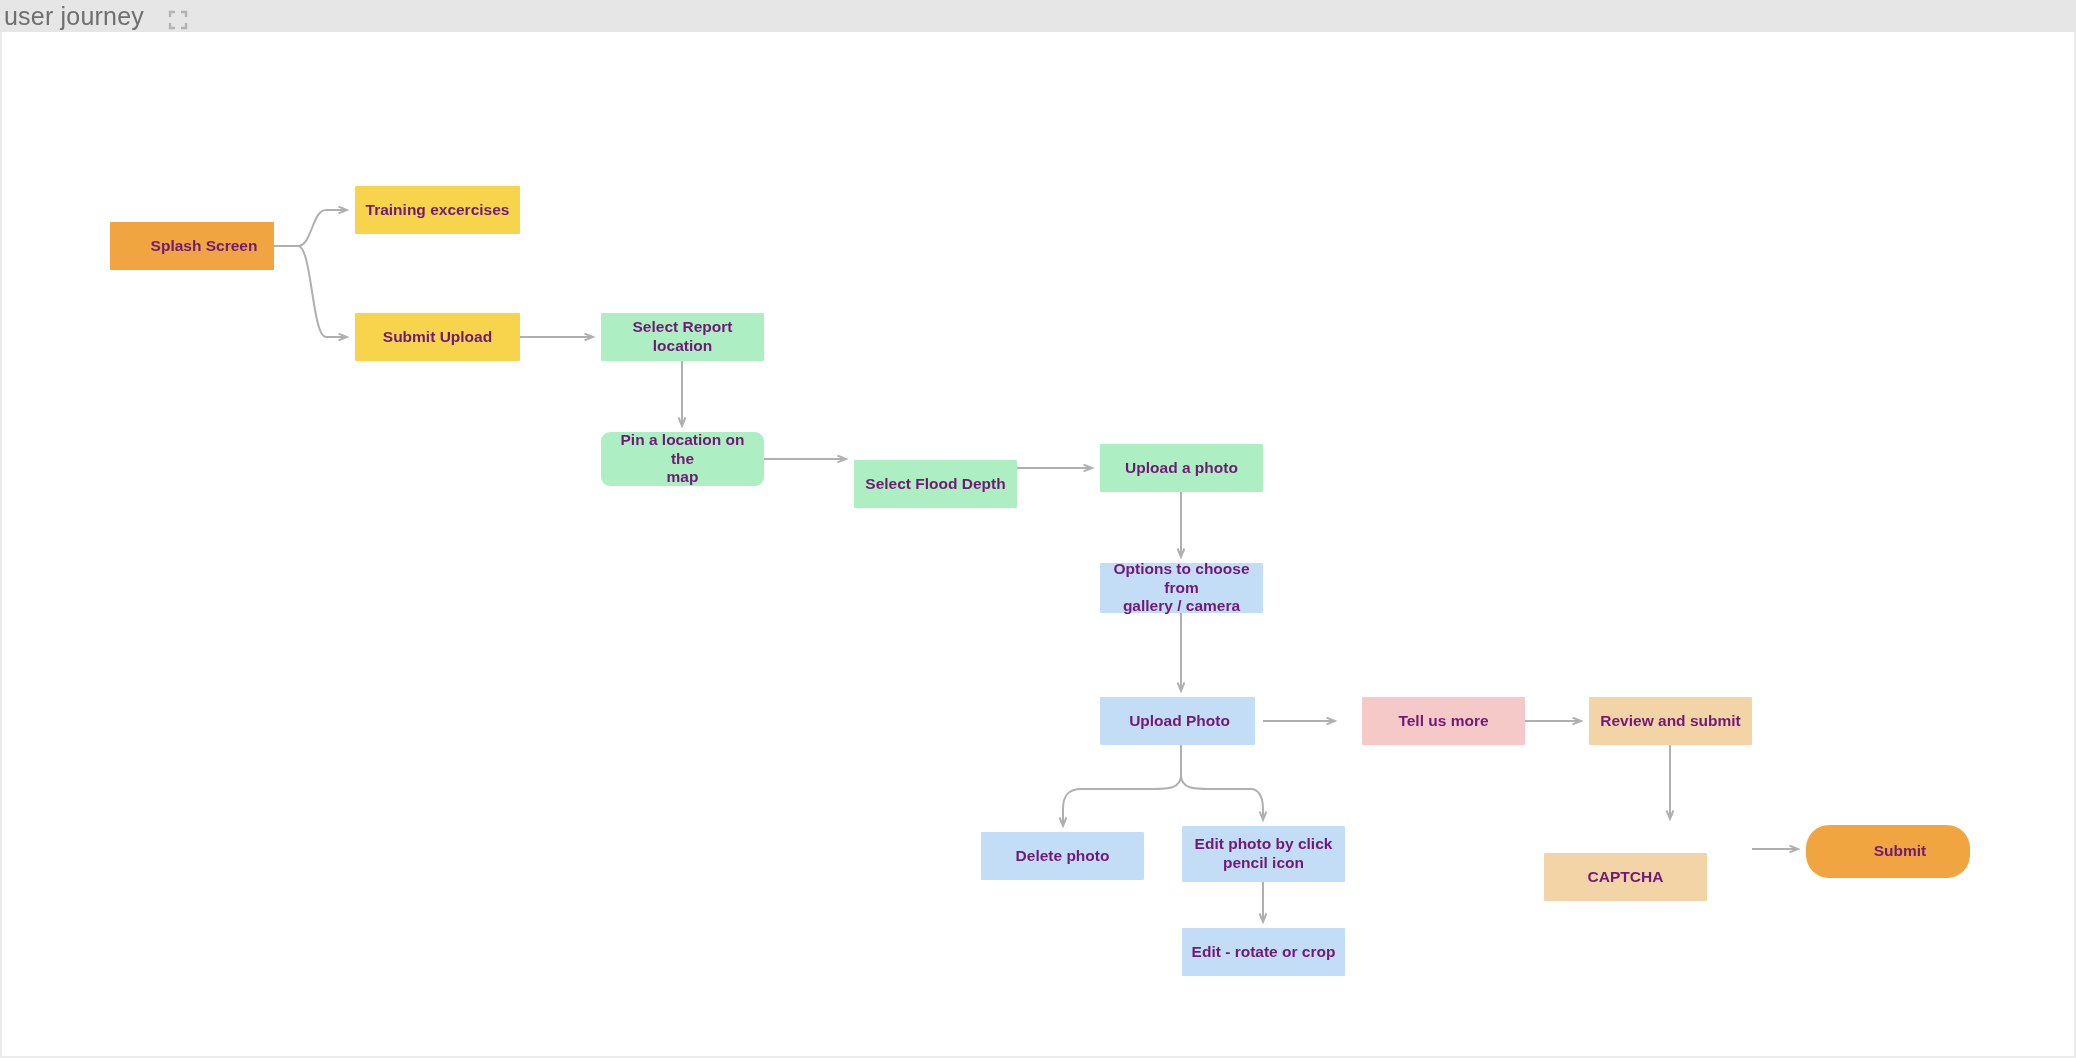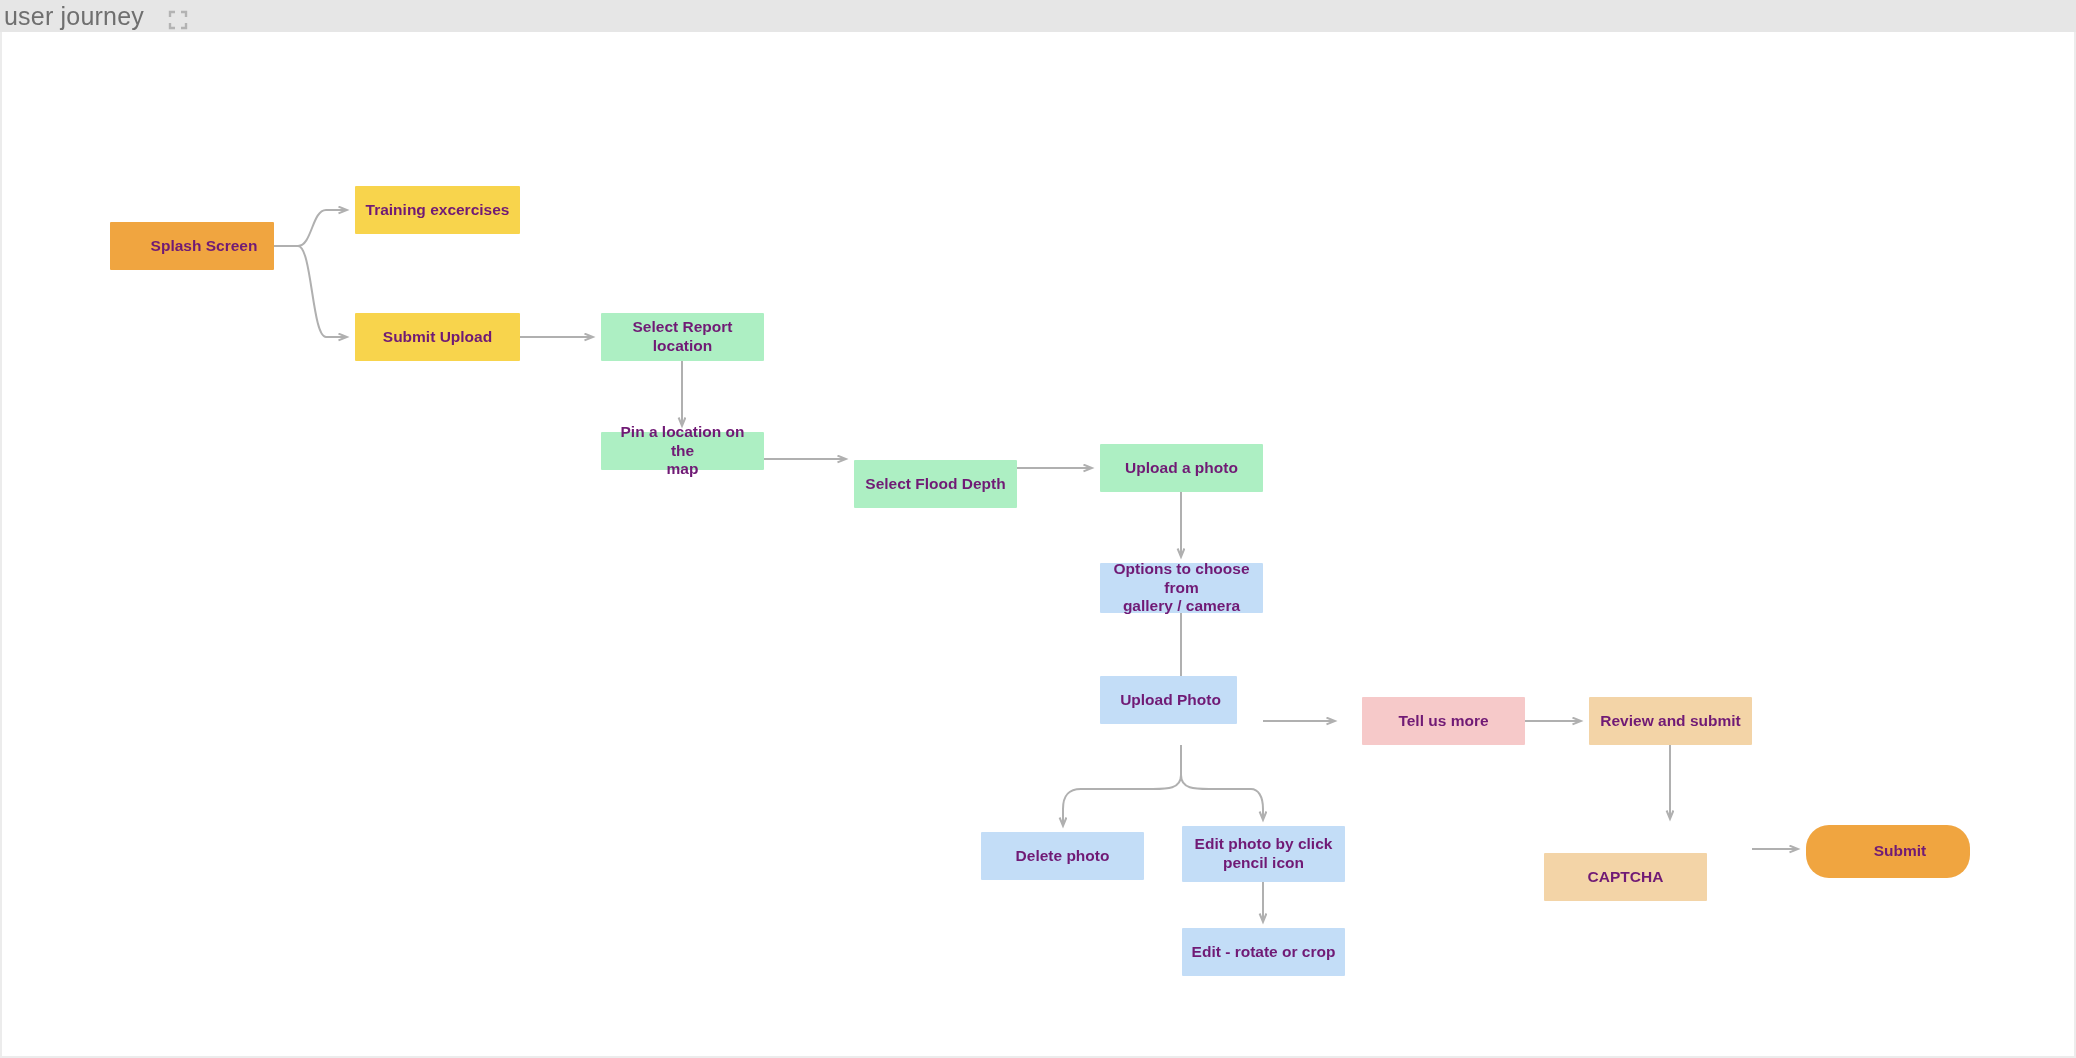--- a/index.html
+++ b/index.html
@@ -158,39 +158,39 @@
       </div>
 
       <div class="node-box c-yellow" style="left:353px; top:281px; width:165px; height:48px;">
         <span>Submit Upload</span>
       </div>
 
       <div class="node-box c-green" style="left:599px; top:281px; width:163px; height:48px;">
         <span>Select Report location</span>
       </div>
 
-      <div class="node-box c-green" style="left:599px; top:400px; width:163px; height:38px;">
+      <div class="node-box c-green" style="left:599px; top:400px; width:163px; height:54px;border-radius:9px;">
         <span>Pin a location on the
 map</span>
       </div>
 
       <div class="node-box c-green" style="left:852px; top:412px; width:163px; height:48px;margin-top:16px;">
         <span>Select Flood Depth</span>
       </div>
 
       <div class="node-box c-green" style="left:1098px; top:412px; width:163px; height:48px;">
         <span>Upload a photo</span>
       </div>
 
       <div class="node-box c-blue" style="left:1098px; top:531px; width:163px; height:50px;">
         <span>Options to choose from
 gallery / camera</span>
       </div>
 
-      <div class="node-box c-blue" style="left:1098px; top:644px; width:137px; height:48px;padding-left:12px;">
+      <div class="node-box c-blue" style="left:1098px; top:665px; width:155px; height:48px;padding-left:12px;">
         <span>Upload Photo</span>
       </div>
 
       <div class="node-box c-pink" style="left:1341px; top:665px; width:163px; height:48px;">
         <span>Tell us more</span>
       </div>
 
       <div class="node-box c-tan" style="left:1587px; top:665px; width:163px; height:48px;">
         <span>Review and submit</span>
       </div>

